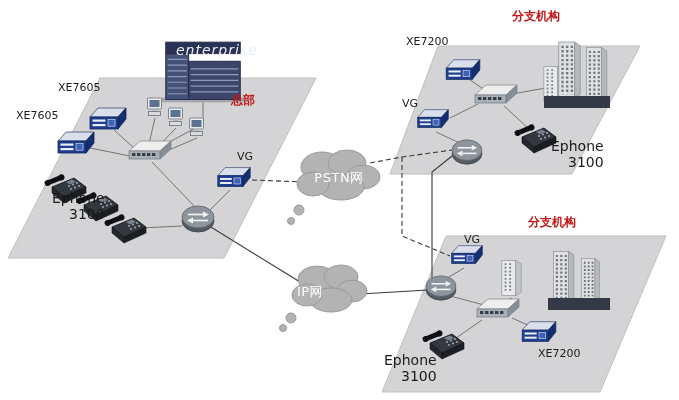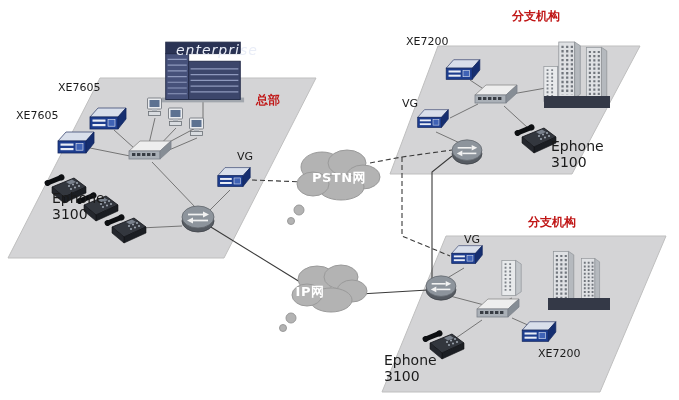--- a/index.html
+++ b/index.html
@@ -1,23 +1,23 @@
 <!DOCTYPE html>
 <html><head>
 <meta charset="utf-8">
 <title>VoIP Network Topology</title>
 <style>
   html,body{margin:0;padding:0;background:#fff;}
   .stage{position:relative;width:679px;height:400px;background:#fff;overflow:hidden;
          font-family:"DejaVu Sans",sans-serif;}
   .stage svg.scene{position:absolute;left:0;top:0;}
-  .lbl{position:absolute;font-size:11px;color:#1a1a1a;line-height:1.15;white-space:nowrap;}
+  .lbl{position:absolute;font-size:11px;color:#1a1a1a;line-height:1.15;white-space:nowrap;text-align:right;}
   .lbl.small{font-size:14px;}
   .lbl.site{font-size:12px;font-weight:bold;color:#c01616;}
-  .lbl.cloudlbl{font-size:13px;font-weight:bold;color:#ffffff;transform:translate(-50%,-50%);
+  .lbl.cloudlbl{font-size:13px;font-weight:normal;color:#ffffff;transform:translate(-50%,-50%);
                 letter-spacing:.5px;}
   .lbl.enterprise{font-size:14px;font-style:italic;color:#e9edf7;letter-spacing:1px;}
   .platform{stroke:#bfbfbf;stroke-width:1;}
   .lan{stroke:#6a6a6a;stroke-width:0.9;fill:none;}
   .wan-dashed{stroke-width:1.1;fill:none;stroke-dasharray:5 3;}
   .wan-solid{stroke-width:1.1;fill:none;}
   .cloud{stroke:#9a9a9a;stroke-width:1;}
 </style>
 </head>
 <body>
@@ -195,21 +195,21 @@
     <rect x="548" y="298" width="62" height="12" fill="#343947"></rect>
     <use href="#sym-netbox" x="450" y="242" width="34" height="26"></use>
     <use href="#sym-router" x="424" y="274" width="34" height="28"></use>
     <use href="#sym-switch" x="476" y="298" width="44" height="24"></use>
     <use href="#sym-netbox" x="520" y="318" width="38" height="28"></use>
     <use href="#sym-phone" x="420" y="326" width="46" height="36"></use>
   </svg>
 
   <div class="lbl" style="left:58px;top:82px">XE7605</div>
   <div class="lbl" style="left:16px;top:110px">XE7605</div>
-  <div class="lbl site" style="left:256px;top:94px">总部</div>
+  <div class="lbl site" style="left:231px;top:94px">总部</div>
   <div class="lbl" style="left:237px;top:151px">VG</div>
   <div class="lbl small" style="left:52px;top:190px">
     <div>Ephone</div>
     <div>3100</div>
   </div>
   <div class="lbl enterprise" style="left:176px;top:42px">enterprise</div>
 
   <div class="lbl" style="left:406px;top:36px">XE7200</div>
   <div class="lbl site" style="left:512px;top:10px">分支机构</div>
   <div class="lbl" style="left:402px;top:98px">VG</div>

